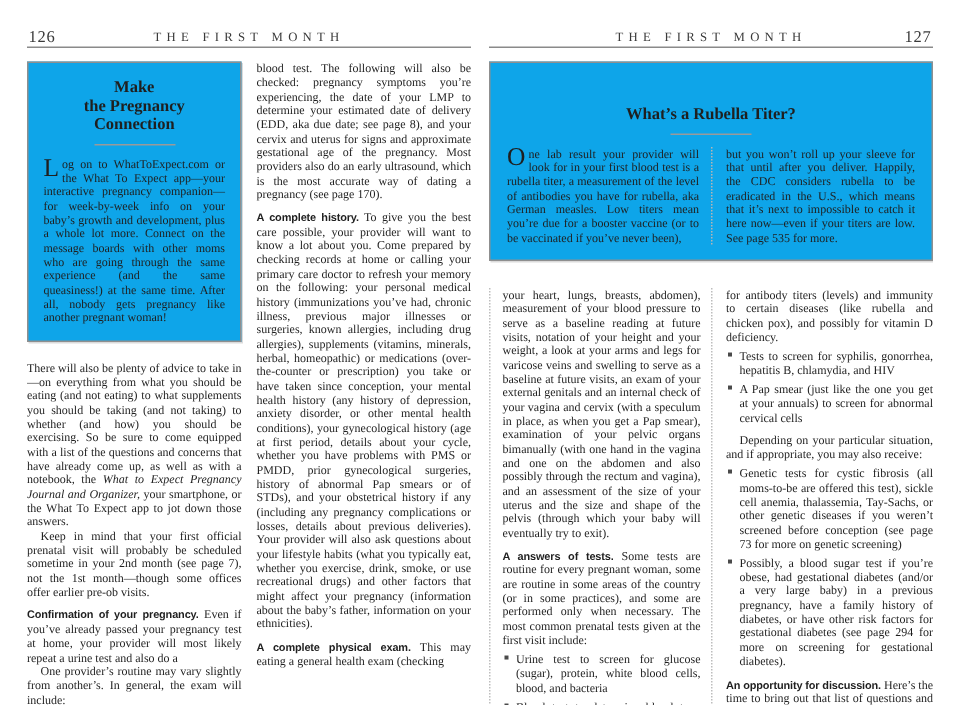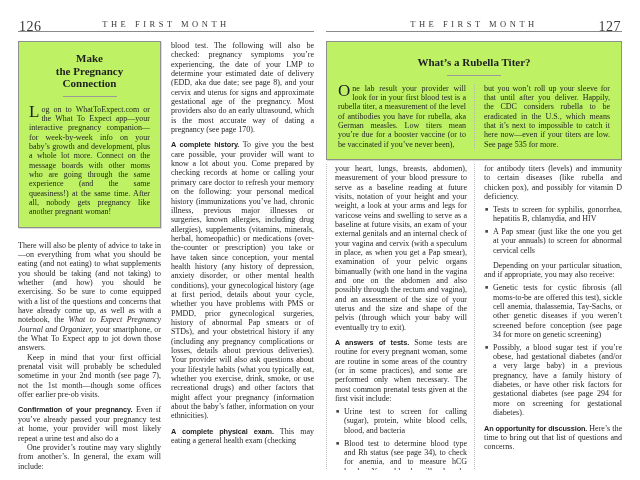--- a/index.html
+++ b/index.html
@@ -6,42 +6,42 @@
   body{
     width:640px;height:480px;position:relative;background:#ffffff;
     font-family:"Liberation Serif", serif;color:#1f1f1f;
     overflow:hidden;
   }
   .page{position:absolute;top:18px;width:296px;height:452px;overflow:hidden;}
   #page-left{left:18px;}
   #page-right{left:326px;}
 
   .pagehead{position:relative;height:13px;border-bottom:1.5px solid #8a8a8a;margin-bottom:9px;}
-  .pagenum{position:absolute;top:1px;font-size:14px;color:#3a3a3a;letter-spacing:0.5px;}
+  .pagenum{position:absolute;top:1px;font-size:11px;color:#3a3a3a;letter-spacing:0.5px;}
   .pn-left{left:1px;}
   .pn-right{right:1px;}
   .runhead{position:absolute;left:0;right:0;top:1px;text-align:center;font-size:8.5px;letter-spacing:3.5px;color:#3a3a3a;}
 
   .cols{display:flex;gap:10px;}
   .col{width:143px;font-size:8px;line-height:9.35px;text-align:justify;}
 
   .para{margin:0;}
   .gap{margin-top:6px;}
   .indent{text-indent:9px;}
   .lead{font-family:"Liberation Sans", sans-serif;font-weight:bold;font-size:7.3px;letter-spacing:-0.1px;}
   .ital{font-style:italic;}
 
-  .box{border:1px solid #8f8f8f;box-shadow:1px 1px 0 rgba(0,0,0,0.14);background:#bef264;}
+  .box{border:1px solid #8f8f8f;box-shadow:1px 1px 0 rgba(0,0,0,0.14);background:#0ea5e9;}
   .box-left{margin-bottom:13px;padding:7px 10px 10px;}
   .box-title{text-align:center;font-weight:bold;font-size:11px;line-height:12.5px;margin-top:3px;}
   .box-rule{width:54px;border-bottom:1px solid #9a9a9a;margin:6px auto 8px;}
   .box-body{font-size:8px;line-height:9.35px;text-align:justify;}
   .dropcap{float:left;font-size:17px;line-height:13.5px;padding-right:2px;}
 
-  .box-right{margin-bottom:4px;padding:11px 11px 10px;}
+  .box-right{margin-bottom:18px;padding:25px 11px 10px;}
   .box-cols{display:flex;margin-top:2px;}
   .bcol{width:50%;font-size:8px;line-height:9.35px;text-align:justify;box-sizing:border-box;}
   .bcol-1{padding-right:8px;}
   .bcol-2{padding-left:9px;border-left:1px dotted #b5b5b5;}
 
   .cols-right{display:flex;}
   .cols-right .rc{box-sizing:border-box;font-size:8px;line-height:9.35px;text-align:justify;}
   .rc1{width:148px;border-left:1px dotted #bdbdbd;padding-left:8px;padding-right:7px;}
   .rc2{width:148px;border-left:1px dotted #bdbdbd;padding-left:9px;}
 
@@ -94,26 +94,26 @@
       <div class="bcol bcol-1">
         <span class="dropcap">O</span><span>ne lab result your provider will look for in your first blood test is a rubella titer, a measurement of the level of antibodies you have for rubella, aka German measles. Low titers mean you’re due for a booster vaccine (or to be vaccinated if you’ve never been),</span>
       </div>
       <div class="bcol bcol-2">but you won’t roll up your sleeve for that until after you deliver. Happily, the CDC considers rubella to be eradicated in the U.S., which means that it’s next to impossible to catch it here now—even if your titers are low. See page 535 for more.</div>
     </div>
   </div>
   <div class="cols-right">
     <div class="rc rc1">
       <p class="para">your heart, lungs, breasts, abdomen), measurement of your blood pressure to serve as a baseline reading at future visits, notation of your height and your weight, a look at your arms and legs for varicose veins and swelling to serve as a baseline at future visits, an exam of your external genitals and an internal check of your vagina and cervix (with a speculum in place, as when you get a Pap smear), examination of your pelvic organs bimanually (with one hand in the vagina and one on the abdomen and also possibly through the rectum and vagina), and an assessment of the size of your uterus and the size and shape of the pelvis (through which your baby will eventually try to exit).</p>
       <p class="para gap"><span class="lead">A answers of tests.</span><span> Some tests are routine for every pregnant woman, some are routine in some areas of the country (or in some practices), and some are performed only when necessary. The most common prenatal tests given at the first visit include:</span></p>
-      <div class="bullet"><span class="bsq">■</span><span>Urine test to screen for calling (sugar), protein, white blood cells, blood, and bacteria</span></div>
+      <div class="bullet"><span class="bsq">■</span><span>Urine test to screen for glucose (sugar), protein, white blood cells, blood, and bacteria</span></div>
       <div class="bullet"><span class="bsq">■</span><span>Blood test to determine blood type and Rh status (see page 34), to check for anemia, and to measure hCG levels. Your blood will also be screened</span></div>
     </div>
     <div class="rc rc2">
       <p class="para">for antibody titers (levels) and immunity to certain diseases (like rubella and chicken pox), and possibly for vitamin D deficiency.</p>
       <div class="bullet"><span class="bsq">■</span><span>Tests to screen for syphilis, gonorrhea, hepatitis B, chlamydia, and HIV</span></div>
       <div class="bullet"><span class="bsq">■</span><span>A Pap smear (just like the one you get at your annuals) to screen for abnormal cervical cells</span></div>
       <p class="para gap indent">Depending on your particular situation, and if appropriate, you may also receive:</p>
-      <div class="bullet"><span class="bsq">■</span><span>Genetic tests for cystic fibrosis (all moms-to-be are offered this test), sickle cell anemia, thalassemia, Tay-Sachs, or other genetic diseases if you weren’t screened before conception (see page 34 for more on genetic screening)</span></div>
+      <div class="bullet"><span class="bsq">■</span><span>Genetic tests for cystic fibrosis (all moms-to-be are offered this test), sickle cell anemia, thalassemia, Tay-Sachs, or other genetic diseases if you weren’t screened before conception (see page 73 for more on genetic screening)</span></div>
       <div class="bullet"><span class="bsq">■</span><span>Possibly, a blood sugar test if you’re obese, had gestational diabetes (and/or a very large baby) in a previous pregnancy, have a family history of diabetes, or have other risk factors for gestational diabetes (see page 294 for more on screening for gestational diabetes).</span></div>
       <p class="para gap"><span class="lead">An opportunity for discussion.</span><span> Here’s the time to bring out that list of questions and concerns.</span></p>
     </div>
   </div>
 </div>
 
 </body></html>

